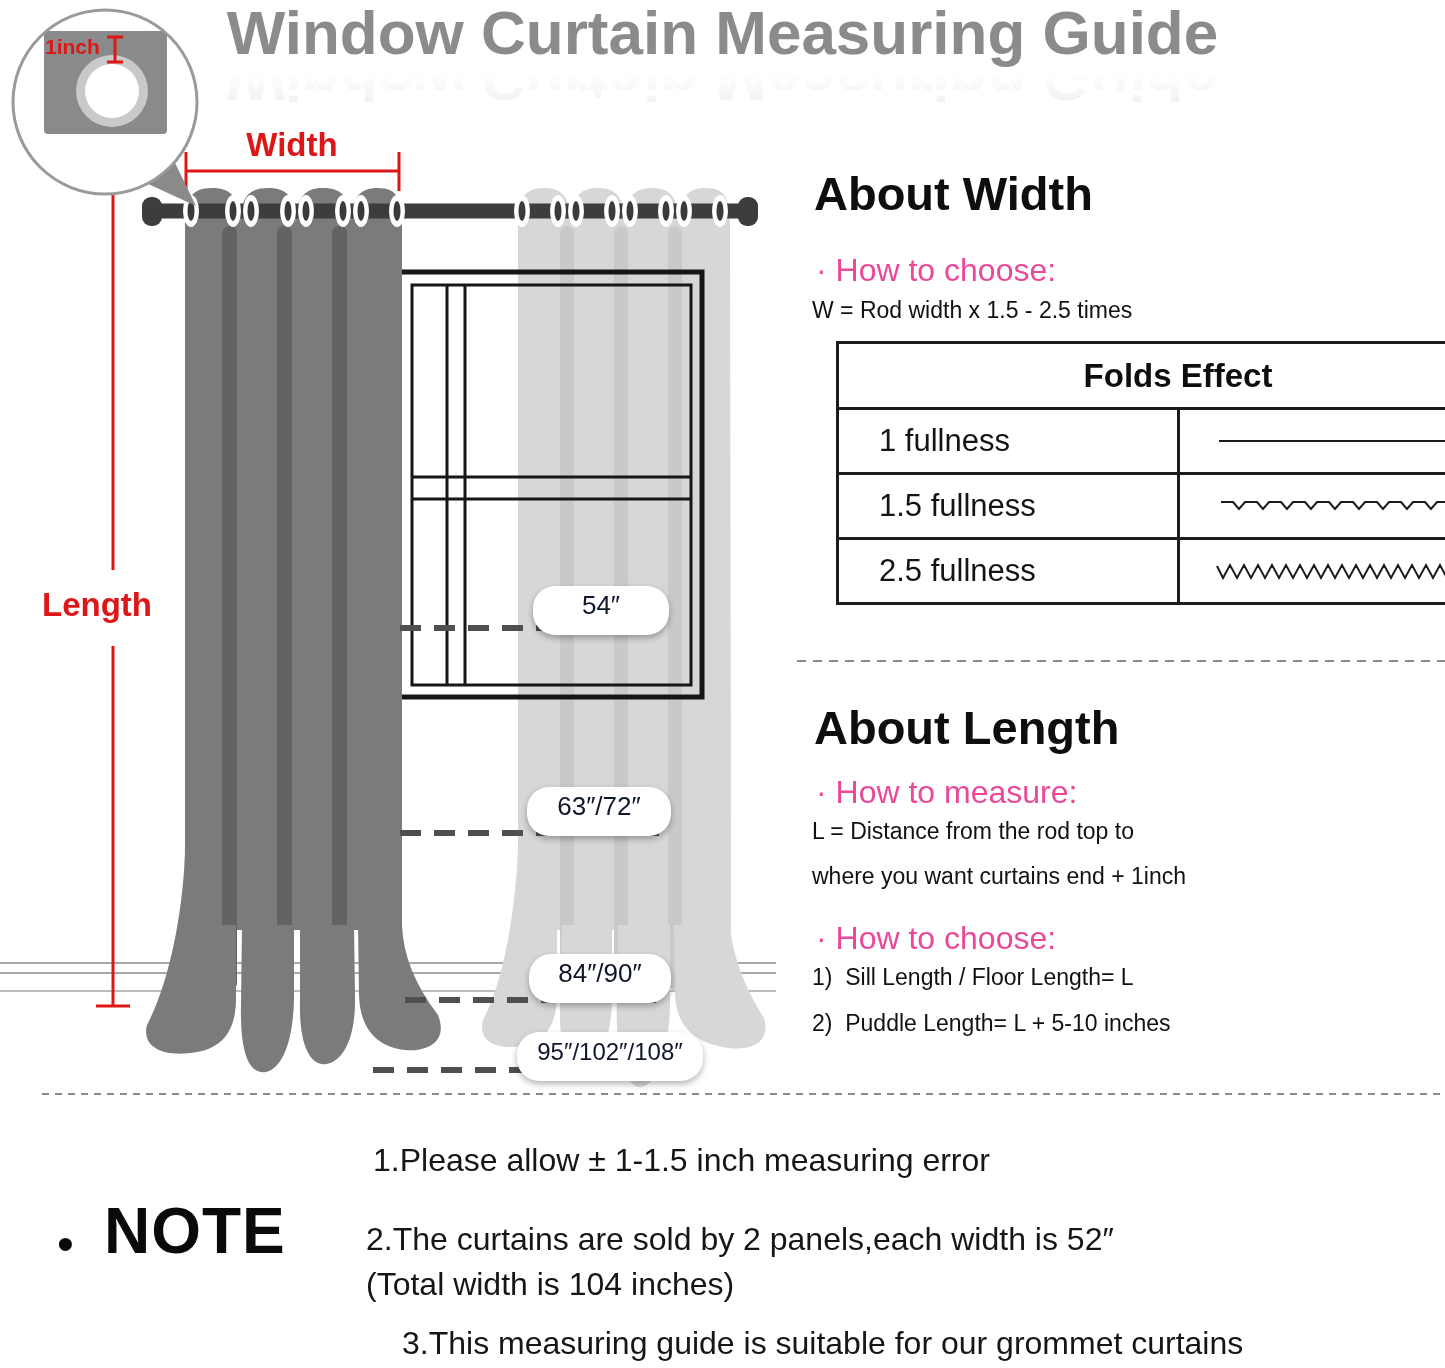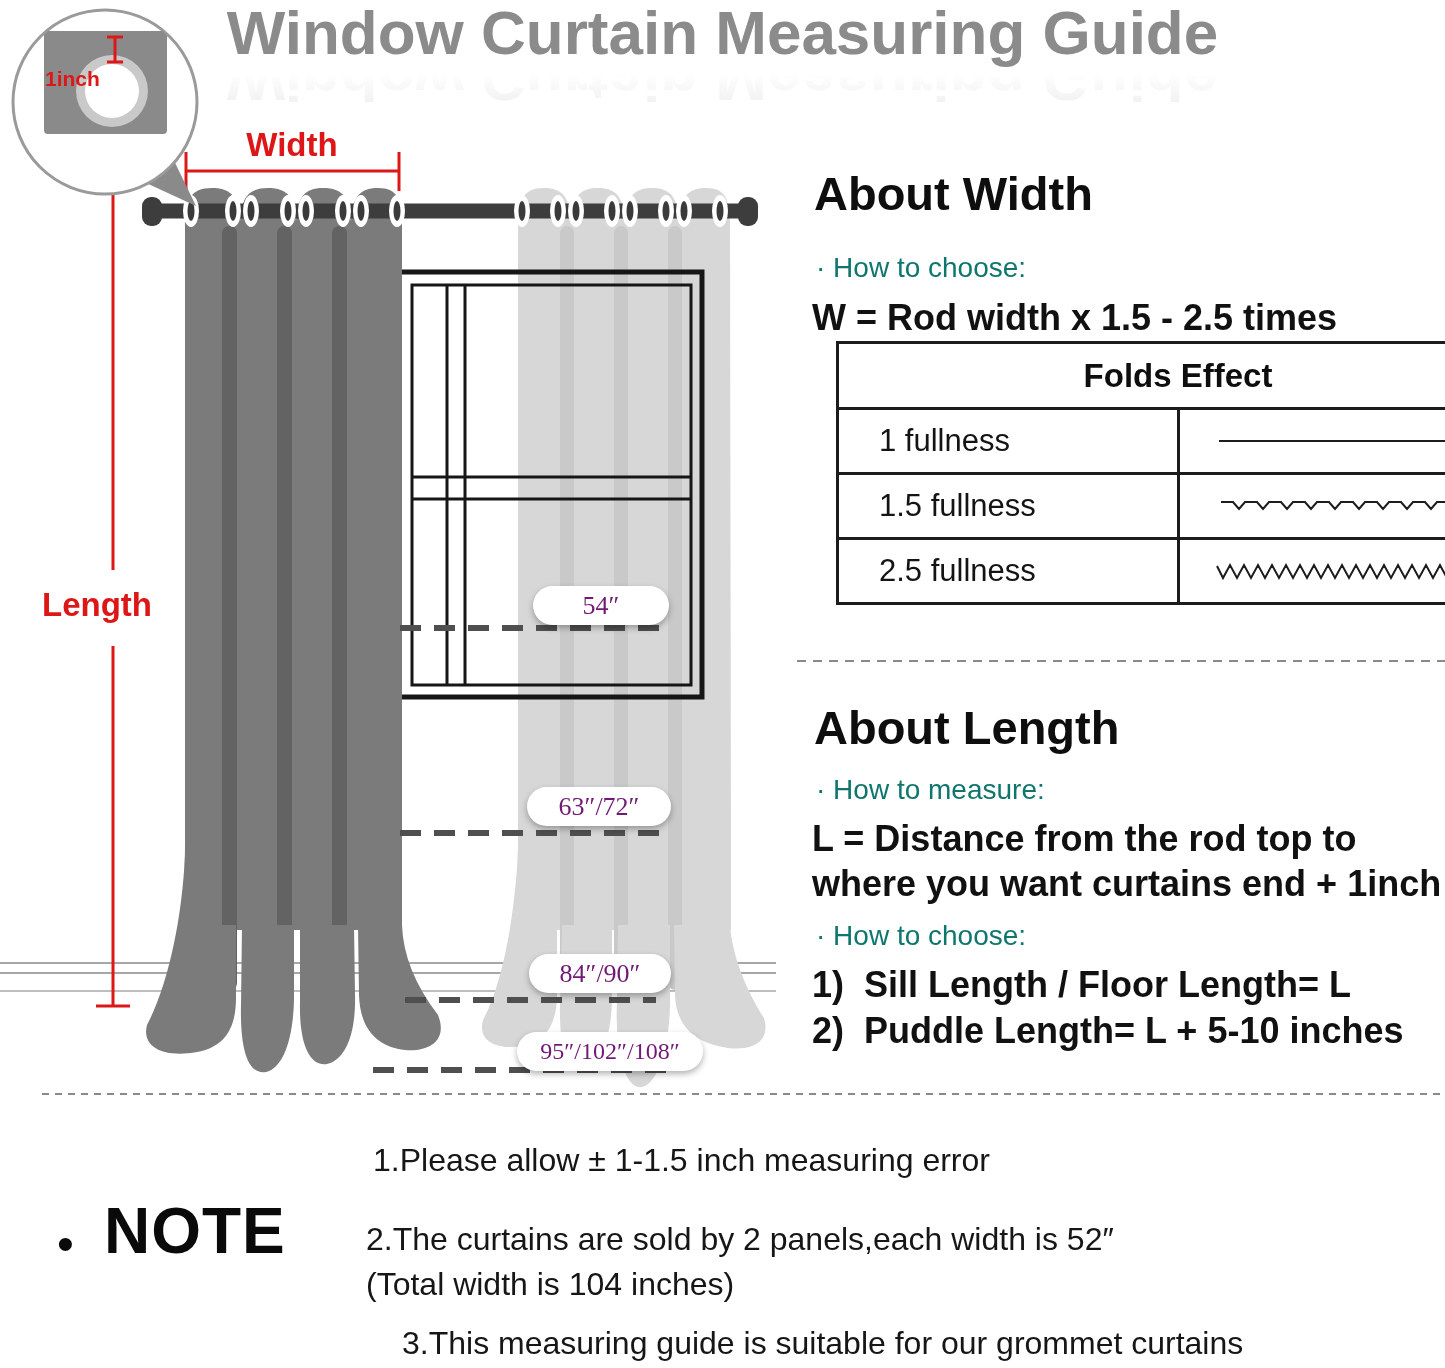--- a/index.html
+++ b/index.html
@@ -24,37 +24,37 @@
     margin-top:-6px;
   }
 
   
   svg.scene { position:absolute; left:0; top:0; z-index:1; }
 
   
   .red-label { position:absolute; color:#dd1717; font-weight:700; z-index:6; }
   .width-label  { left:227px; top:126px; width:130px; text-align:center; font-size:33px; }
   .length-label { left:40px;  top:586px; width:114px; text-align:center; font-size:33px; }
-  .inch-label   { left:45px;  top:35px;  font-size:21px; z-index:7;margin-top:32px; }
+  .inch-label   { left:45px;  top:35px;  font-size:21px; z-index:7; }
 
   
   .pill {
     position:absolute; z-index:6; background:#ffffff; border-radius:22px;
-    box-shadow:0 3px 6px rgba(0,0,0,0.3); color:#701a75; text-align:center;
-    font-size:26px; line-height:39px; height:39px;font-family:Liberation Serif, serif;
+    box-shadow:0 3px 6px rgba(0,0,0,0.3); color:#0f172a; text-align:center;
+    font-size:26px; line-height:39px; height:49px;
   }
   .pill-54  { left:533px; top:586px; width:136px; }
   .pill-63  { left:527px; top:787px; width:144px; }
   .pill-84  { left:529px; top:954px; width:142px; }
   .pill-95  { left:517px; top:1024px; width:186px; font-size:24px;margin-top:8px; }
 
   
   .section-heading { position:absolute; font-size:47px; font-weight:700; color:#0e0e0e; z-index:4; }
-  .body-text { position:absolute; font-size:28px; color:#0f766e; z-index:4; white-space:pre-wrap; }
-  .formula  { position:absolute; font-size:36px; font-weight:700; color:#111111; z-index:4; white-space:pre-wrap; }
+  .body-text { position:absolute; font-size:32px; color:#ec4899; z-index:4; white-space:pre-wrap; }
+  .formula  { position:absolute; font-size:23px; font-weight:400; color:#111111; z-index:4; white-space:pre-wrap; }
 
   .aw-heading { left:814px; top:166px; }
   .aw-how     { left:816px; top:252px; }
   .aw-formula { left:812px; top:297px; }
 
   .al-heading { left:814px; top:700px; }
   .al-how-measure { left:816px; top:774px; }
   .al-f1 { left:812px; top:818px; }
   .al-f2 { left:812px; top:863px; }
   .al-how-choose { left:816px; top:920px; }

